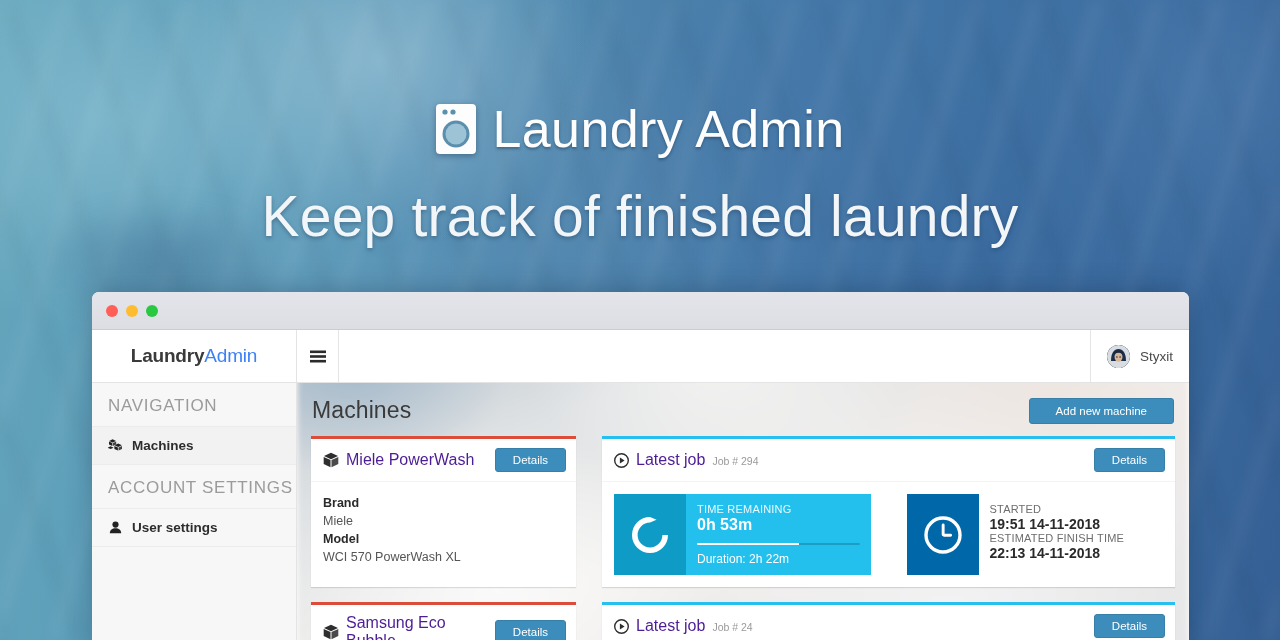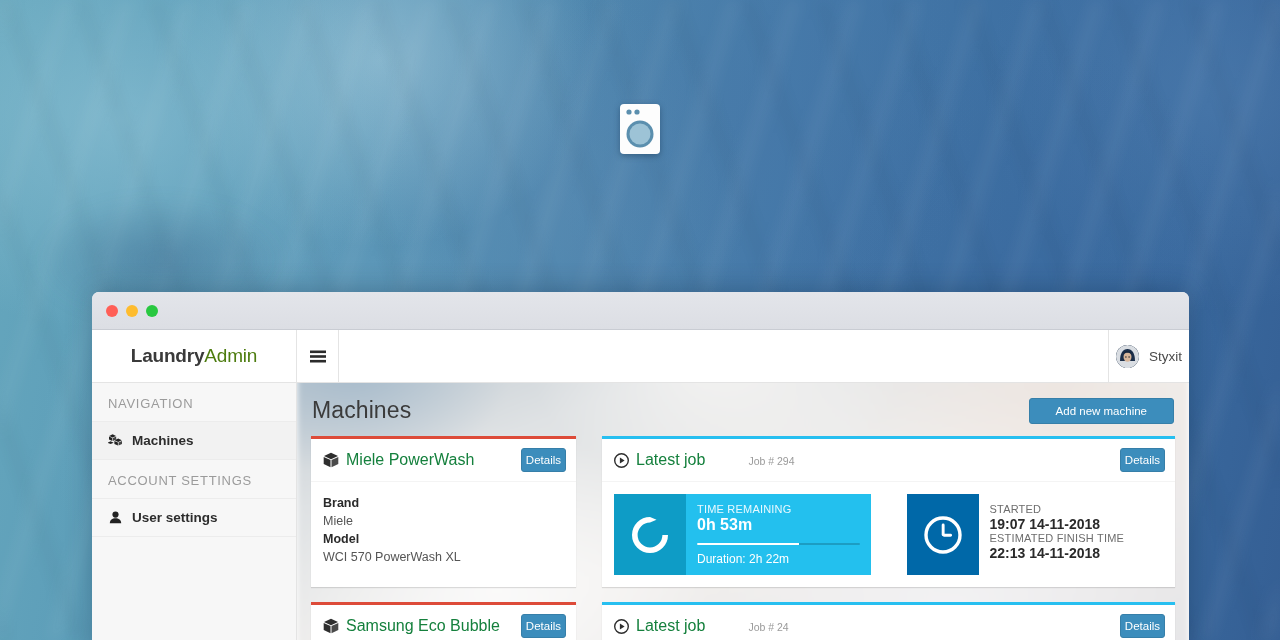--- a/index.html
+++ b/index.html
@@ -103,25 +103,25 @@
   }
   #brand {
     height: 53px; flex: 0 0 53px;
     background: #fff;
     border-bottom: 1px solid #e4e4e4;
     display: flex; align-items: center; justify-content: center;
     font-size: 19px; color: #3a3a3a;
     letter-spacing: -.2px;
   }
   #brand .b1 { font-weight: bold; }
-  #brand .b2 { font-weight: 300; color: #4d7c0f; }
+  #brand .b2 { font-weight: 300; color: #3b82f6; }
 
   .nav-header {
     padding: 13px 0 10px 16px;
-    font-size: 13px; letter-spacing: .7px;
+    font-size: 17px; letter-spacing: .7px;
     color: #9b9b9b;
     text-transform: uppercase;
     border-bottom: 1px solid #ececec;
   }
   .nav-item {
     display: flex; align-items: center; gap: 9px;
     padding: 11px 0 11px 16px;
     font-size: 13.5px; font-weight: bold; color: #2d2d2d;
     border-bottom: 1px solid #ececec;
     cursor: pointer;
@@ -149,41 +149,41 @@
     padding: 14px 1px 12px 1px;
   }
   #page-title { font-size: 23px; font-weight: 300; color: #3b3b3b; letter-spacing: .1px; }
   .btn {
     background: #3c8dbc; color: #fff;
     border: 1px solid #367fa9; border-radius: 3px;
     font-size: 11.5px; padding: 6px 26px;
     cursor: pointer; white-space: nowrap;
     font-family: "Liberation Sans", sans-serif;
   }
-  .btn.details { font-size: 11.5px; padding: 5px 4px; }
+  .btn.details { font-size: 11.5px; padding: 5px 17px; }
 
   .row { display: flex; gap: 26px; margin-bottom: 15px; }
 
   .box {
     background: #fff;
     border-top: 3px solid #dd4b39;
     box-shadow: 0 1px 1px rgba(0,0,0,.12);
     display: flex; flex-direction: column;
   }
   .box.cyan { border-top-color: #27bff0; }
 
   .box-head {
     display: flex; align-items: center; justify-content: space-between;
     padding: 9px 10px 9px 12px;
     border-bottom: 1px solid #f4f4f4;
     min-height: 41px;
   }
   .box-title { display: flex; align-items: baseline; gap: 7px; }
-  .box-title .ttl { font-size: 16px; font-weight: 300; color: #15803d; }
-  .box-title .sub { font-size: 10.5px; color: #9a9a9a; margin-left: 36px; }
+  .box-title .ttl { font-size: 16px; font-weight: 300; color: #4c1d95; }
+  .box-title .sub { font-size: 10.5px; color: #9a9a9a; }
   .box-title .ico { align-self: center; display: flex; color: #2e2e2e; }
 
   .box-body { padding: 12px; font-size: 12.5px; color: #555; line-height: 1.45; }
   .box-body .lbl { font-weight: bold; color: #2b2b2b; }
 
   .machine-col { width: 265px; flex: 0 0 265px; }
   .job-col { flex: 1; }
 
   
   .job-body { display: flex; gap: 36px; padding: 12px; }
@@ -223,21 +223,23 @@
     <div id="hero-title">
       <span class="machine-glyph">
         <svg width="42" height="52" viewBox="0 0 42 52">
           <rect x="1" y="1" width="40" height="50" rx="4" fill="#fdfdfd"></rect>
           <circle cx="10" cy="9" r="2.6" fill="#5b8fae"></circle>
           <circle cx="18" cy="9" r="2.6" fill="#5b8fae"></circle>
           <circle cx="21" cy="31" r="13.5" fill="#5b8fae"></circle>
           <circle cx="21" cy="31" r="10.5" fill="#9dc3d6"></circle>
         </svg>
       </span>
+      <span>Laundry Admin</span>
     </div>
+    <div id="hero-sub">Keep track of finished laundry</div>
   </div>
 
   <div id="browser">
 
     <div id="titlebar">
       <span class="dot red"></span>
       <span class="dot yellow"></span>
       <span class="dot green"></span>
     </div>
 
@@ -281,21 +283,21 @@
 
         <div style="position:absolute;left:0;top:0;right:0;height:53px;background:#fff;border-bottom:1px solid #e4e4e4;display:flex;align-items:center;z-index:5;">
           <div style="width:42px;height:53px;border-right:1px solid #e4e4e4;display:flex;align-items:center;justify-content:center;cursor:pointer;">
             <svg width="16" height="13" viewBox="0 0 16 13">
               <rect x="0" y="0.5" width="16" height="2.6" fill="#2b2b2b"></rect>
               <rect x="0" y="5.2" width="16" height="2.6" fill="#2b2b2b"></rect>
               <rect x="0" y="9.9" width="16" height="2.6" fill="#2b2b2b"></rect>
             </svg>
           </div>
           <div style="flex:1;"></div>
-          <div style="height:53px;border-left:1px solid #e4e4e4;display:flex;align-items:center;gap:10px;padding:0 7px;cursor:pointer;">
+          <div style="height:53px;border-left:1px solid #e4e4e4;display:flex;align-items:center;gap:10px;padding:0 16px;cursor:pointer;">
             <span style="width:23px;height:23px;border-radius:50%;overflow:hidden;display:block;background:#2d3f55;">
               <svg width="23" height="23" viewBox="0 0 23 23">
                 <circle cx="11.5" cy="11.5" r="11.5" fill="#d9dde2"></circle>
                 <path d="M4 16 C4 8 7 4 11.5 4 C16 4 19 8 19 16 Z" fill="#1c2f4a"></path>
                 <ellipse cx="11.5" cy="12" rx="4" ry="4.8" fill="#d8b69a"></ellipse>
                 <path d="M7.5 9.5 C8.5 7 14.5 7 15.5 9.5 L15.5 7.5 C14 5.5 9 5.5 7.5 7.5 Z" fill="#17273d"></path>
                 <circle cx="9.9" cy="12" r=".8" fill="#2b2b2b"></circle>
                 <circle cx="13.1" cy="12" r=".8" fill="#2b2b2b"></circle>
               </svg>
             </span>
@@ -373,21 +375,21 @@
                 <div class="info-box blue">
                   <div class="info-icon">
                     <svg width="46" height="46" viewBox="0 0 46 46">
                       <circle cx="23" cy="23" r="17" fill="none" stroke="#fff" stroke-width="3.4"></circle>
                       <rect x="21.7" y="11.5" width="2.9" height="12.6" rx="1.4" fill="#fff"></rect>
                       <rect x="22.6" y="21.8" width="9.4" height="2.9" rx="1.4" fill="#fff"></rect>
                     </svg>
                   </div>
                   <div class="info-body">
                     <div class="cap">STARTED</div>
-                    <div class="val"><span>19:07</span> <span class="d">14-11-2018</span></div>
+                    <div class="val"><span>19:51</span> <span class="d">14-11-2018</span></div>
                     <div class="cap">ESTIMATED FINISH TIME</div>
                     <div class="val"><span>22:13</span> <span class="d">14-11-2018</span></div>
                   </div>
                 </div>
 
               </div>
             </div>
           </div>
 
           <div class="row">

